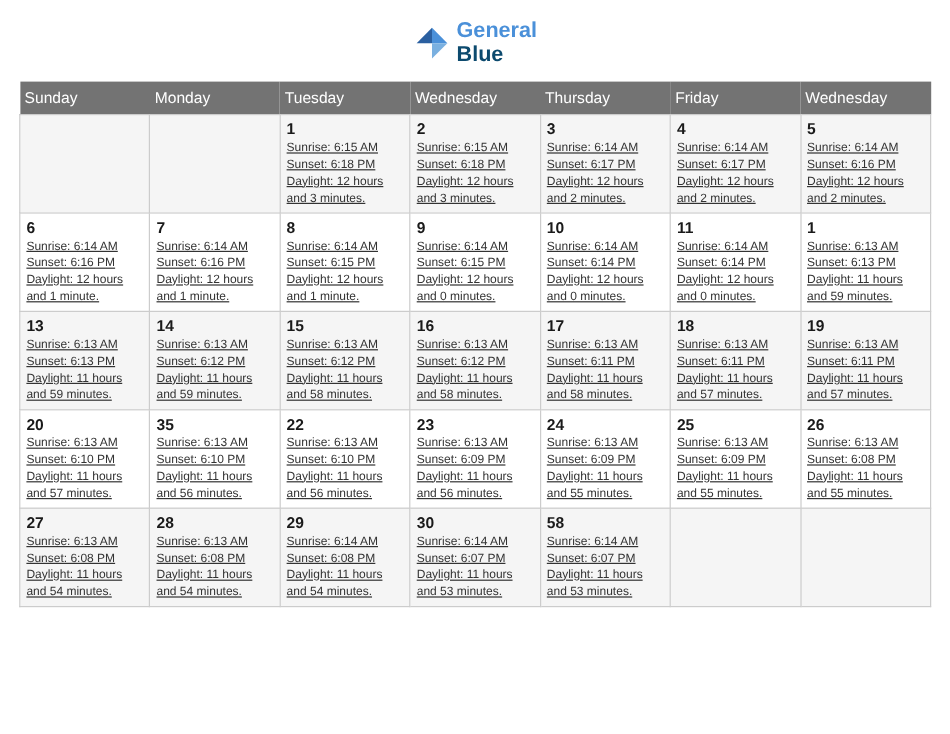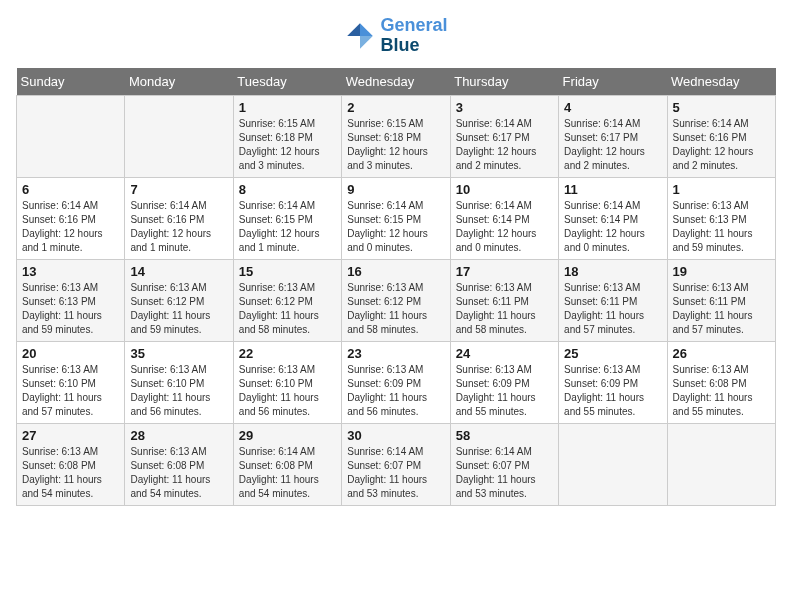--- a/index.html
+++ b/index.html
@@ -77,20 +77,21 @@
       font-size: 13px;
       font-weight: bold;
       color: #1a1a1a;
       display: block;
       margin-bottom: 2px;
     }
     .day-info {
       font-size: 10px;
       color: #333;
       line-height: 1.4;
+      text-decoration: underline;
     }
     .empty-cell {
       background: #fff !important;
     }
     tr:nth-child(odd) .empty-cell {
       background: #f5f5f5 !important;
     }
   </style>
 </head>
 <body>

